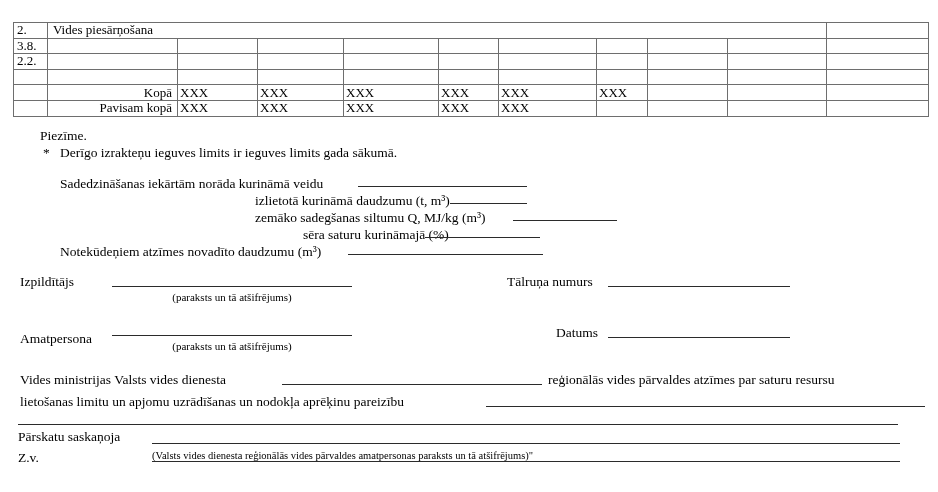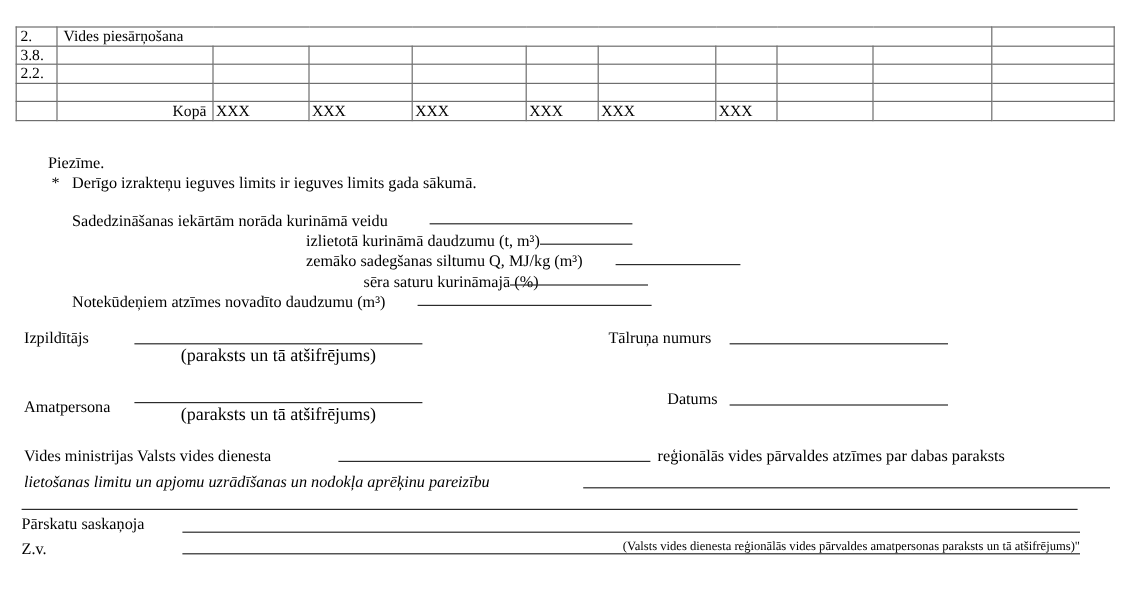--- a/index.html
+++ b/index.html
@@ -19,22 +19,22 @@
     overflow: hidden; white-space: nowrap;
   }
   .rpt-table td.num { text-align: left; padding-left: 3px; }
   .rpt-table td.title { padding-left: 5px; }
   .rpt-table td.rlabel { text-align: right; padding-right: 5px; }
   .rpt-table td.xval { }
 
   
   .abs { position: absolute; white-space: nowrap; font-size: 13.5px; line-height: 15px; }
   .blank { position: absolute; height: 14px; border-bottom: 1px solid #2b2b2b; }
-  .cap { font-size: 15px; text-align: center; }
-  .smallcap { font-size: 10.5px; text-align: right; }
+  .cap { font-size: 11px; text-align: center; }
+  .smallcap { font-size: 10.5px; text-align: left; }
   .rule { position: absolute; height: 0; border-top: 1px solid #2b2b2b; }
 </style>
 </head>
 <body>
 
 <table class="rpt-table">
   <colgroup>
     <col style="width:34px">
       <col style="width:130px">
       <col style="width:80px">
@@ -98,20 +98,33 @@
     <td class="xval">XXX</td>
     <td class="xval">XXX</td>
     <td class="xval">XXX</td>
     <td class="xval">XXX</td>
     <td class="xval">XXX</td>
     <td class="xval">XXX</td>
     <td></td>
     <td></td>
     <td></td>
   </tr>
+  <tr>
+    <td></td>
+    <td class="rlabel">Pavisam kopā</td>
+    <td class="xval">XXX</td>
+    <td class="xval">XXX</td>
+    <td class="xval">XXX</td>
+    <td class="xval">XXX</td>
+    <td class="xval">XXX</td>
+    <td></td>
+    <td></td>
+    <td></td>
+    <td></td>
+  </tr>
 </tbody>
   </table>
 
 <div class="abs" style="left:40px; top:128px;">Piezīme.</div>
 <div class="abs" style="left:43px; top:145px;">*</div>
 <div class="abs" style="left:60px; top:145px;">Derīgo izrakteņu ieguves limits ir ieguves limits gada sākumā.</div>
 
 <div class="abs" style="left:60px; top:176px;">Sadedzināšanas iekārtām norāda kurināmā veidu</div>
 <div class="blank" style="left:358px; top:173px; width:169px;"></div>
 
@@ -136,23 +149,23 @@
 
 <div class="abs" style="left:20px; top:307px;margin-top:24px;">Amatpersona</div>
 <div class="blank" style="left:112px; top:322px; width:240px;"></div>
 <div class="abs cap" style="left:112px; top:339px; width:240px;">(paraksts un tā atšifrējums)</div>
 
 <div class="abs" style="left:556px; top:325px;">Datums</div>
 <div class="blank" style="left:608px; top:324px; width:182px;"></div>
 
 <div class="abs" style="left:20px; top:372px;">Vides ministrijas Valsts vides dienesta</div>
 <div class="blank" style="left:282px; top:371px; width:260px;"></div>
-<div class="abs" style="left:548px; top:372px;">reģionālās vides pārvaldes atzīmes par dabas paraksts</div>
+<div class="abs" style="left:548px; top:372px;">reģionālās vides pārvaldes atzīmes par saturu resursu</div>
 
-<div class="abs" style="left:20px; top:394px;font-style:italic;">lietošanas limitu un apjomu uzrādīšanas un nodokļa aprēķinu pareizību</div>
+<div class="abs" style="left:20px; top:394px;">lietošanas limitu un apjomu uzrādīšanas un nodokļa aprēķinu pareizību</div>
 <div class="blank" style="left:486px; top:393px; width:439px;"></div>
 
 <div class="rule" style="left:18px; top:424px; width:880px;"></div>
 
 <div class="abs" style="left:18px; top:429px;text-align:center;">Pārskatu saskaņoja</div>
 <div class="blank" style="left:152px; top:430px; width:748px;"></div>
 
 <div class="abs" style="left:18px; top:450px;">Z.v.</div>
 <div class="abs smallcap" style="left:152px; top:448px; width:748px;">(Valsts vides dienesta reģionālās vides pārvaldes amatpersonas paraksts un tā atšifrējums)"</div>
 <div class="blank" style="left:152px; top:448px; width:748px;"></div>

